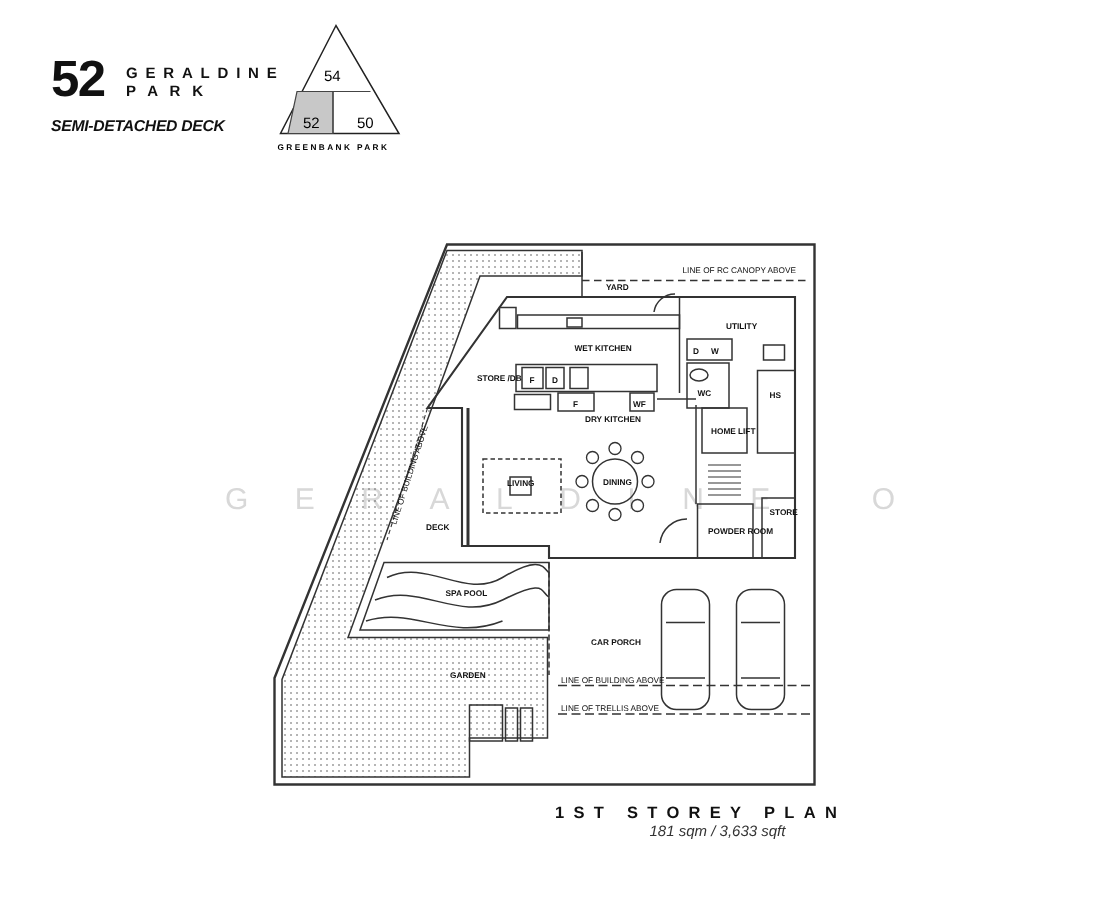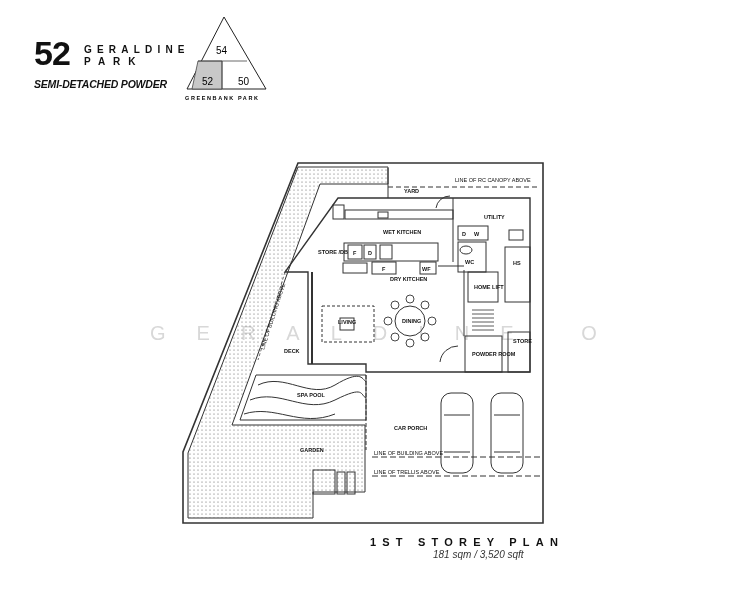--- a/index.html
+++ b/index.html
@@ -15,21 +15,21 @@
   svg text{font-family:"Liberation Sans",sans-serif;}
 </style>
 </head>
 <body>
 
 <div class="hdr-num">52</div>
 <div class="hdr-name">
   <div>GERALDINE</div>
   <div style="letter-spacing:2.6px">P A R K</div>
 </div>
-<div class="hdr-type">SEMI-DETACHED POWDER</div>
+<div class="hdr-type">SEMI-DETACHED DECK</div>
 
 <svg class="key" viewBox="0 0 90 92">
   <polygon points="41,3 4,75 83,75" fill="none" stroke="#222" stroke-width="1"></polygon>
   <polygon points="15,47 39,47 39,75 9,75" fill="#c8c8c8" stroke="#444" stroke-width="0.8"></polygon>
   <line x1="15" y1="47" x2="64" y2="47" stroke="#444" stroke-width="0.8"></line>
   <line x1="39" y1="47" x2="39" y2="75" stroke="#444" stroke-width="0.8"></line>
   <text x="33" y="40" font-size="10">54</text>
   <text x="19" y="71" font-size="10">52</text>
   <text x="55" y="71" font-size="10">50</text>
   <text x="2" y="86" font-size="5.5" letter-spacing="1.6" font-weight="bold">GREENBANK PARK</text>
@@ -156,13 +156,13 @@
     <text x="353" y="255">F</text>
     <text x="368" y="255">D</text>
     <text x="382" y="271">F</text>
     <text x="422" y="271">WF</text>
     <text x="462" y="236">D</text>
     <text x="474" y="236">W</text>
   </g>
 </svg>
 
 <div class="title">1ST STOREY PLAN</div>
-<div class="area">181 sqm / 3,520 sqft</div>
+<div class="area">181 sqm / 3,633 sqft</div>
 
 </body></html>

